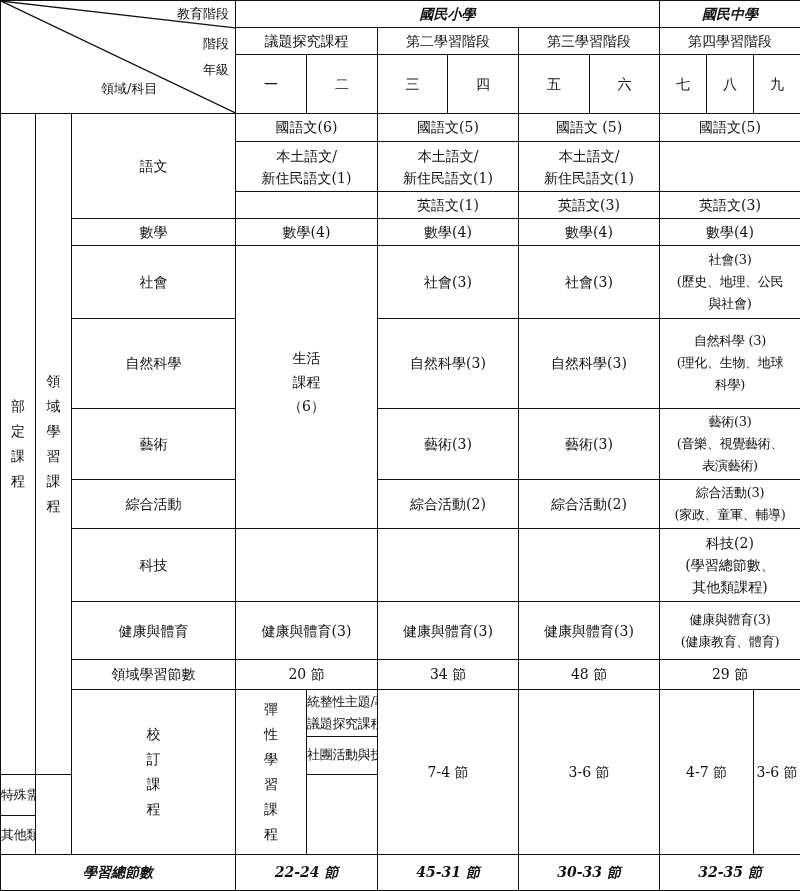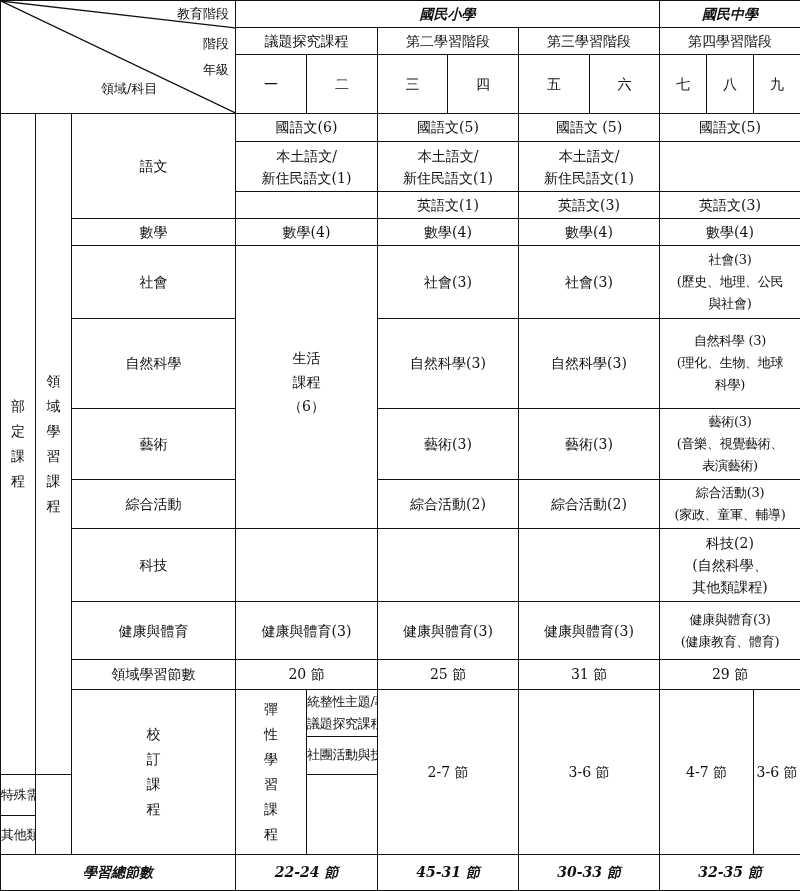--- a/index.html
+++ b/index.html
@@ -163,56 +163,56 @@
     </td>
   </tr>
 
   <tr style="height:72px">
     <td>科技</td>
     <td colspan="2"></td>
     <td colspan="2"></td>
     <td colspan="2"></td>
     <td colspan="3">
       <div>科技(2)</div>
-      <div>(自然科學、</div>
+      <div>(學習總節數、</div>
       <div>其他類課程)</div>
     </td>
   </tr>
 
   <tr style="height:58px">
     <td>健康與體育</td>
     <td colspan="2">健康與體育(3)</td>
     <td colspan="2">健康與體育(3)</td>
     <td colspan="2">健康與體育(3)</td>
     <td colspan="3" class="narrow">
       <div>健康與體育(3)</div>
       <div>(健康教育、體育)</div>
     </td>
   </tr>
 
   <tr style="height:29px">
     <td>領域學習節數</td>
     <td colspan="2">20 節</td>
-    <td colspan="2">25 節</td>
-    <td colspan="2">31 節</td>
+    <td colspan="2">34 節</td>
+    <td colspan="2">48 節</td>
     <td colspan="3">29 節</td>
   </tr>
 
   <tr style="height:47px">
     <td rowspan="4" class="vert">
       <span><div>校</div><div>訂</div><div>課</div><div>程</div></span>
     </td>
     <td rowspan="4" class="vert">
       <span><div>彈</div><div>性</div><div>學</div><div>習</div><div>課</div><div>程</div></span>
     </td>
     <td class="narrow">
       <div>統整性主題/專題/</div>
       <div>議題探究課程</div>
     </td>
-    <td colspan="2" rowspan="4">2-7 節</td>
+    <td colspan="2" rowspan="4">7-4 節</td>
     <td colspan="2" rowspan="4">3-6 節</td>
     <td colspan="2" rowspan="4">4-7 節</td>
     <td colspan="3" rowspan="4">3-6 節</td>
   </tr>
   <tr style="height:38px">
     <td class="narrow">社團活動與技藝課程</td>
   </tr>
   <tr style="height:41px">
     <td class="narrow">特殊需求領域課程</td>
   </tr>

